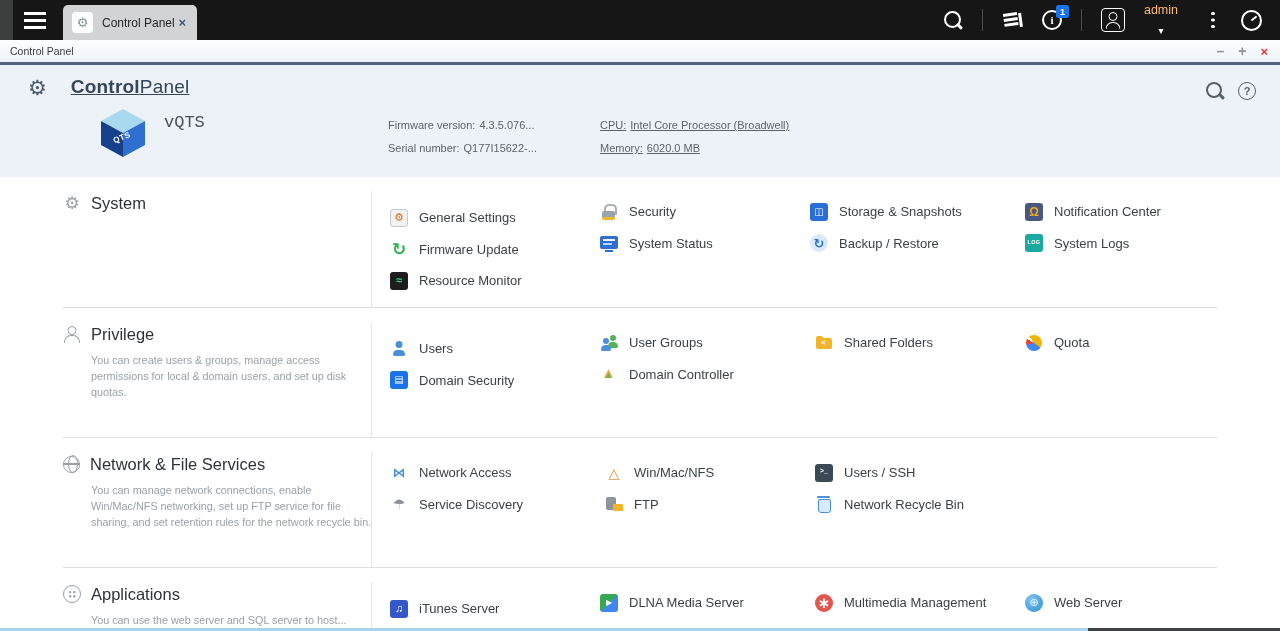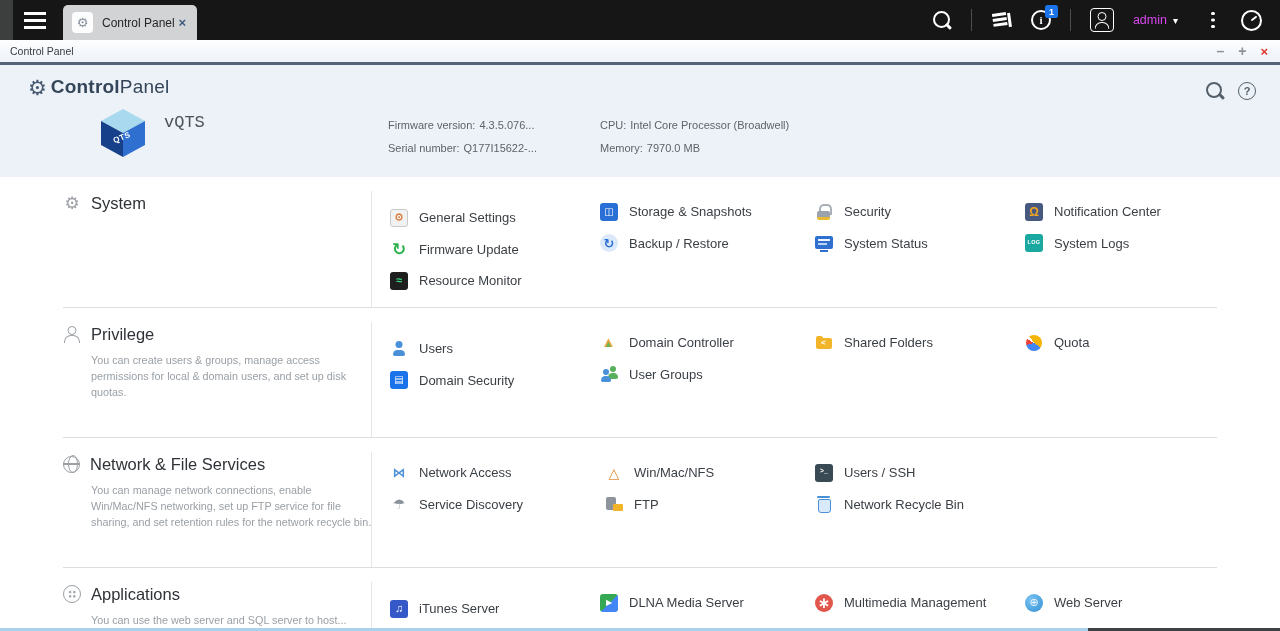--- a/index.html
+++ b/index.html
@@ -27,62 +27,62 @@
   .ic-tbsearch::after { content:""; position:absolute; right:2px; bottom:0; width:2.5px; height:7px; background:#fff; border-radius:1px; transform:rotate(-45deg); }
   .ic-tbstack { position:relative; width:21px; height:18px; }
   .ic-tbstack::before { content:""; position:absolute; left:1px; top:2px; width:14px; height:2.5px; background:#fff; transform:rotate(-8deg); box-shadow:0 5px 0 #fff, 0 10px 0 #fff; }
   .ic-tbstack::after { content:""; position:absolute; right:1px; top:2px; width:2.5px; height:14px; background:#fff; transform:rotate(-8deg); }
   .ic-tbinfo { position:relative; width:20px; height:20px; border:2px solid #fff; border-radius:50%; }
   .ic-tbinfo::before { content:"i"; position:absolute; left:50%; top:50%; transform:translate(-50%,-54%); color:#fff; font-size:11px; font-weight:bold; font-family:"Liberation Serif","DejaVu Serif",serif; }
   .badge { position:absolute; top:-7px; right:-9px; min-width:13px; height:13px; background:#1a73e8; color:#fff; font-size:9px; font-weight:bold; display:flex; align-items:center; justify-content:center; border-radius:2.5px; font-style:normal; padding:0 2px; }
   .ic-tbavatar { position:relative; width:24px; height:24px; border:1.6px solid #fff; border-radius:4px; }
   .ic-tbavatar::before { content:""; position:absolute; top:3px; left:50%; transform:translateX(-50%); width:7px; height:7px; border:1.6px solid #fff; border-radius:50%; }
   .ic-tbavatar::after { content:""; position:absolute; bottom:2px; left:50%; transform:translateX(-50%); width:13px; height:6px; border:1.6px solid #fff; border-bottom:none; border-radius:7px 7px 0 0; }
-  .tb-admin { color:#d946ef; font-size:12.5px; display:flex; align-items:center; gap:6px; cursor:pointer; }
+  .tb-admin { color:#fdba74; font-size:12.5px; display:flex; align-items:center; gap:6px; cursor:pointer;flex-direction:column; }
   .caret::before { content:"▾"; font-size:10px; color:#fff; font-style:normal; }
   .ic-tbkebab { width:5px; height:17px; position:relative; margin-left:14px; }
   .ic-tbkebab::before { content:""; position:absolute; top:0; left:0; width:3.5px; height:3.5px; border-radius:50%; background:#fff; box-shadow:0 6.5px 0 #fff, 0 13px 0 #fff; }
   .ic-tbgauge { position:relative; width:21px; height:21px; border:2px solid #fff; border-radius:50%; margin-left:6px; }
   .ic-tbgauge::before { content:""; position:absolute; left:46%; top:46%; width:7px; height:2px; background:#fff; border-radius:1px; transform-origin:1px 50%; transform:rotate(-38deg); }
 
   
   .winbar { height:22px; background:linear-gradient(180deg,#fdfeff,#edf3f9); display:flex; align-items:center; padding:0 12px 0 10px; }
   .win-title { font-size:10.5px; color:#3a3d40; }
   .win-controls { margin-left:auto; display:flex; align-items:center; gap:14px; }
   .wc { cursor:pointer; line-height:1; font-weight:bold; }
   .wc-min, .wc-max { color:#8d9298; font-size:14px; }
   .wc-close { color:#e0342b; font-size:13px; }
   .navline { height:3px; background:#56627a; }
 
   
   .cp-header { position:relative; height:112px; background:#ecf2f8; }
   .cp-title-row { display:flex; align-items:center; padding:11px 0 0 28px; }
   .hd-gear { color:#47596e; font-size:21px; line-height:1; }
   .hd-gear::before { content:"⚙"; }
-  .cp-title { margin-left:4px; font-size:19px; font-weight:400; color:#35465a; letter-spacing:.2px; }
+  .cp-title { margin-left:24px; font-size:19px; font-weight:400; color:#35465a; letter-spacing:.2px;text-decoration:underline; }
   .cp-title b { font-weight:700; }
   .hd-tools { position:absolute; top:17px; right:24px; display:flex; align-items:center; gap:14px; }
   .hdi { cursor:pointer; display:inline-flex; }
   .ic-hdsearch { position:relative; width:18px; height:18px; }
   .ic-hdsearch::before { content:""; position:absolute; top:0; left:0; width:12px; height:12px; border:2px solid #55606b; border-radius:50%; }
   .ic-hdsearch::after { content:""; position:absolute; right:2px; bottom:0; width:2.5px; height:7px; background:#55606b; border-radius:1px; transform:rotate(-45deg); }
   .ic-hdhelp { width:18px; height:18px; border:1.6px solid #55606b; border-radius:50%; color:#55606b; font-size:11px; font-weight:bold; display:flex; align-items:center; justify-content:center; }
   .ic-hdhelp::before { content:"?"; }
 
   .cube { position:absolute; left:96px; top:44px; width:54px; height:52px; }
   .cube i { position:absolute; font-style:normal; }
   .f-top { left:5px; top:0; width:44px; height:24px; background:#a9d9ee; clip-path:polygon(50% 0,100% 50%,50% 100%,0 50%); }
   .f-left { left:5px; top:12px; width:22px; height:36px; background:#16418a; clip-path:polygon(0 0,100% 33%,100% 100%,0 67%); }
   .f-right { left:27px; top:12px; width:22px; height:36px; background:#2e6fd0; clip-path:polygon(0 33%,100% 0,100% 67%,0 100%); }
   .qts-txt { left:17px; top:24px; color:#fff; font-size:8px; font-weight:bold; transform:rotate(-22deg); letter-spacing:.5px; }
   .nas-model { position:absolute; left:164px; top:48px; font-size:17px; color:#4b5259;font-family:Liberation Mono, monospace; }
   .nas-info { position:absolute; left:388px; top:54px; font-size:11px; color:#5f6368; }
   .ni-row { display:flex; margin-bottom:11px; }
   .ni-cell { width:212px; flex:none; white-space:nowrap; }
-  .ni-cell + .ni-cell { width:auto; }
+  .ni-cell + .ni-cell { width:auto;text-decoration:underline; }
   .ni-l { margin-right:4px; }
 
   
   .cp-body { padding:0 63px; }
   .cp-section { height:130px; padding-top:14px; display:flex; }
   .cp-section + .cp-section { border-top:1px solid #dcdfe2; }
   .sec-left { width:309px; flex:none; border-right:1px solid #e4e6e8; }
   .sec-head { display:flex; align-items:center; gap:10px; height:24px; }
   .sec-title { font-size:16.5px; font-weight:400; color:#2f3338; }
   .sec-desc { font-size:10.8px; color:#9aa0a6; line-height:1.5; margin:6px 0 0 28px; width:284px; }
@@ -232,21 +232,21 @@
       <i class="qts-txt">QTS</i>
     </div>
     <div class="nas-model">vQTS</div>
     <div class="nas-info">
       <div class="ni-row">
         <span class="ni-cell"><span class="ni-l">Firmware version:</span><span class="ni-v">4.3.5.076...</span></span>
         <span class="ni-cell"><span class="ni-l">CPU:</span><span class="ni-v">Intel Core Processor (Broadwell)</span></span>
       </div>
       <div class="ni-row">
         <span class="ni-cell"><span class="ni-l">Serial number:</span><span class="ni-v">Q177I15622-...</span></span>
-        <span class="ni-cell"><span class="ni-l">Memory:</span><span class="ni-v">7970.0 MB</span></span>
+        <span class="ni-cell"><span class="ni-l">Memory:</span><span class="ni-v">6020.0 MB</span></span>
       </div>
     </div>
   </section>
 
   <main class="cp-body">
 
     <section class="cp-section">
       <div class="sec-left">
         <div class="sec-head">
           <span class="sic sic-gear"></span>
@@ -261,38 +261,38 @@
             </div>
           <div class="cp-item">
               <span class="ii ic-fwupdate"></span>
               <span class="il">Firmware Update</span>
             </div>
           <div class="cp-item">
               <span class="ii ic-resmon"></span>
               <span class="il">Resource Monitor</span>
             </div>
         </div>
+        <div class="sec-col c3">
+          <div class="cp-item">
+              <span class="ii ic-lock"></span>
+              <span class="il">Security</span>
+            </div>
+          <div class="cp-item">
+              <span class="ii ic-sysstatus"></span>
+              <span class="il">System Status</span>
+            </div>
+        </div>
         <div class="sec-col c2">
           <div class="cp-item">
               <span class="ii ic-storage"></span>
               <span class="il">Storage &amp; Snapshots</span>
             </div>
           <div class="cp-item">
               <span class="ii ic-backup"></span>
               <span class="il">Backup / Restore</span>
-            </div>
-        </div>
-        <div class="sec-col c3">
-          <div class="cp-item">
-              <span class="ii ic-lock"></span>
-              <span class="il">Security</span>
-            </div>
-          <div class="cp-item">
-              <span class="ii ic-sysstatus"></span>
-              <span class="il">System Status</span>
             </div>
         </div>
         <div class="sec-col c4">
           <div class="cp-item">
               <span class="ii ic-notif"></span>
               <span class="il">Notification Center</span>
             </div>
           <div class="cp-item">
               <span class="ii ic-logs"></span>
               <span class="il">System Logs</span>
@@ -317,30 +317,30 @@
               </span>
               <span class="il">Users</span>
             </div>
           <div class="cp-item">
               <span class="ii ic-domsec"></span>
               <span class="il">Domain Security</span>
             </div>
         </div>
         <div class="sec-col c2">
           <div class="cp-item">
-              <span class="ii ic-domctrl"></span>
-              <span class="il">Domain Controller</span>
-            </div>
-          <div class="cp-item">
               <span class="ii ic-group">
                 <i class="mp p1"></i>
                 <i class="mp p2"></i>
               </span>
               <span class="il">User Groups</span>
             </div>
+          <div class="cp-item">
+              <span class="ii ic-domctrl"></span>
+              <span class="il">Domain Controller</span>
+            </div>
         </div>
         <div class="sec-col c3">
           <div class="cp-item">
               <span class="ii ic-folder">
                 <i class="fshare"></i>
               </span>
               <span class="il">Shared Folders</span>
             </div>
         </div>
         <div class="sec-col c4">

